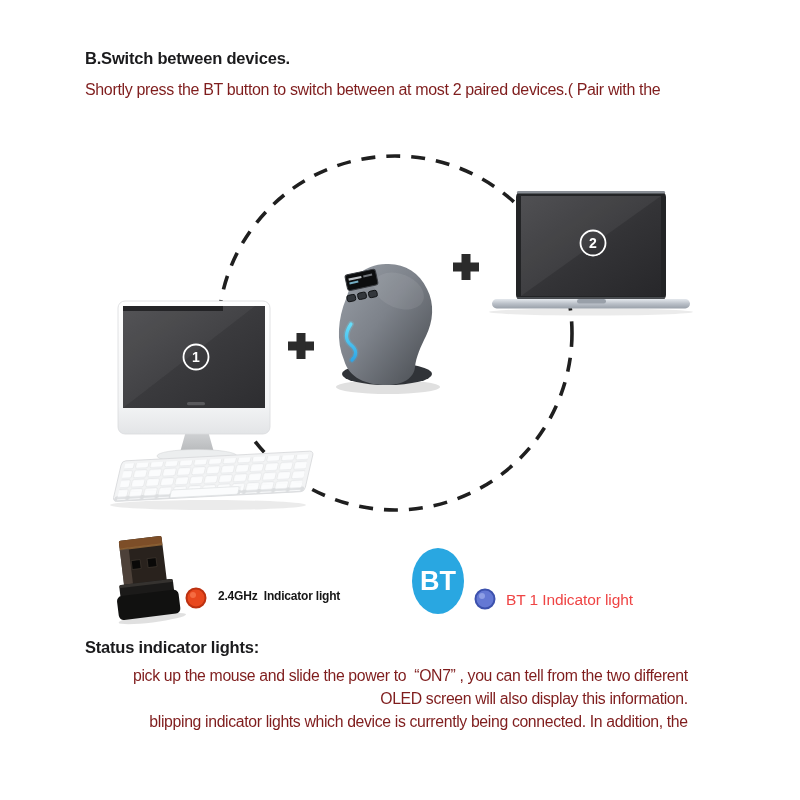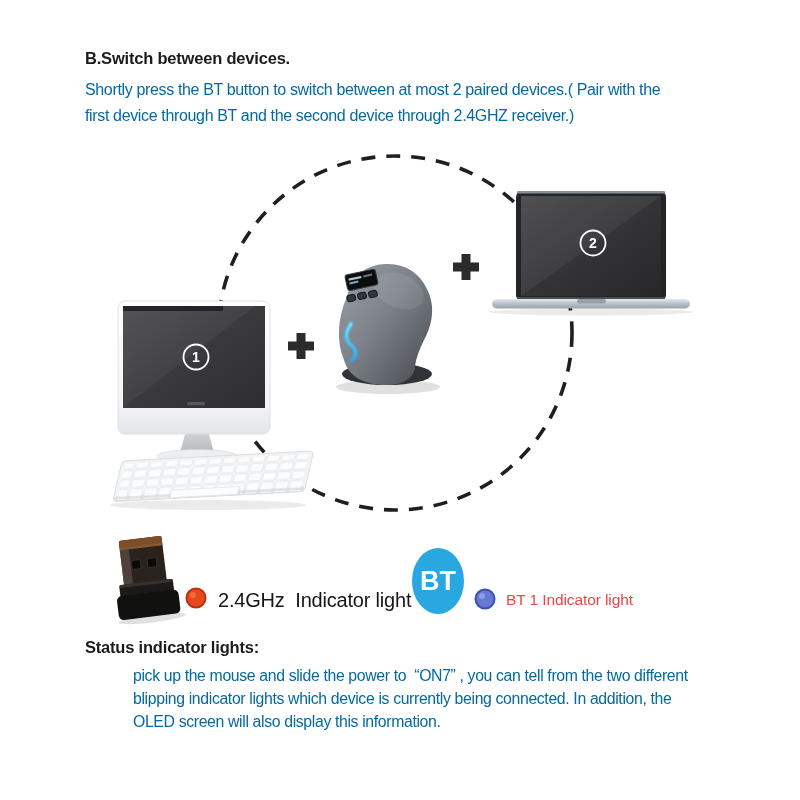--- a/index.html
+++ b/index.html
@@ -1,49 +1,48 @@
 <!DOCTYPE html>
 <html><head>
 <meta charset="utf-8">
 <style>
   html,body{margin:0;padding:0;background:#ffffff;}
   .canvas{position:relative;width:712px;height:800px;background:#ffffff;overflow:hidden;
-          font-family:"Liberation Sans", sans-serif;color:#1d1d1f;}
+          font-family:"Liberation Sans", sans-serif;color:#1d1d1f;text-align:right;}
   .diagram-svg{position:absolute;left:0;top:0;width:800px;height:800px;}
   .t{position:absolute;}
   .h{font-size:16.5px;font-weight:700;letter-spacing:-0.2px;color:#1b1b1d;}
-  .bodyline{white-space:pre;font-size:16px;letter-spacing:-0.35px;color:#0369a1;}
+  .bodyline{white-space:pre;font-size:16px;letter-spacing:-0.35px;color:#7f1d1d;}
   .intro{left:85px;top:77px;line-height:25.5px;}
   .status{left:85px;top:664px;line-height:23px;font-size:15.8px;letter-spacing:-0.3px;}
   .status .bodyline{font-size:15.8px;margin-left:48px;}
-  .lbl-24{left:218px;top:589px;font-size:20px;font-weight:400;letter-spacing:-0.2px;white-space:pre;color:#161616;}
+  .lbl-24{left:218px;top:589px;font-size:12px;font-weight:700;letter-spacing:-0.2px;white-space:pre;color:#161616;}
   .lbl-bt{left:506px;top:591px;font-size:15.5px;letter-spacing:-0.1px;color:#ef4444;}
   .h1-pos{left:85px;top:49px;}
   .h2-pos{left:85px;top:638px;}
   svg text{font-family:"Liberation Sans", sans-serif;}
 </style>
 </head>
 <body>
 
 <div class="canvas">
 
   <div class="t h h1-pos">B.Switch between devices.</div>
   <div class="t intro">
     <div class="bodyline">Shortly press the BT button to switch between at most 2 paired devices.( Pair with the</div>
-    <div class="bodyline">first device through BT and the second device through 2.4GHZ receiver.)</div>
   </div>
 
   <div class="t lbl-24">2.4GHz  Indicator light</div>
   <div class="t lbl-bt">BT 1 Indicator light</div>
 
   <div class="t h h2-pos">Status indicator lights:</div>
   <div class="t status">
     <div class="bodyline">pick up the mouse and slide the power to  “ON7” , you can tell from the two different</div>
+    <div class="bodyline">OLED screen will also display this information.</div>
     <div class="bodyline">blipping indicator lights which device is currently being connected. In addition, the</div>
-    <div class="bodyline">OLED screen will also display this information.</div>
   </div>
 
   <svg class="diagram-svg" viewBox="0 0 800 800">
     <defs>
       <linearGradient id="gScreen1" x1="0" y1="0" x2="1" y2="1">
         <stop offset="0" stop-color="#4d4d50"></stop>
           <stop offset="0.5" stop-color="#3a3a3d"></stop>
           <stop offset="1" stop-color="#2d2d30"></stop>
       </linearGradient>
       <linearGradient id="gScreen2" x1="0" y1="0" x2="1" y2="1">

